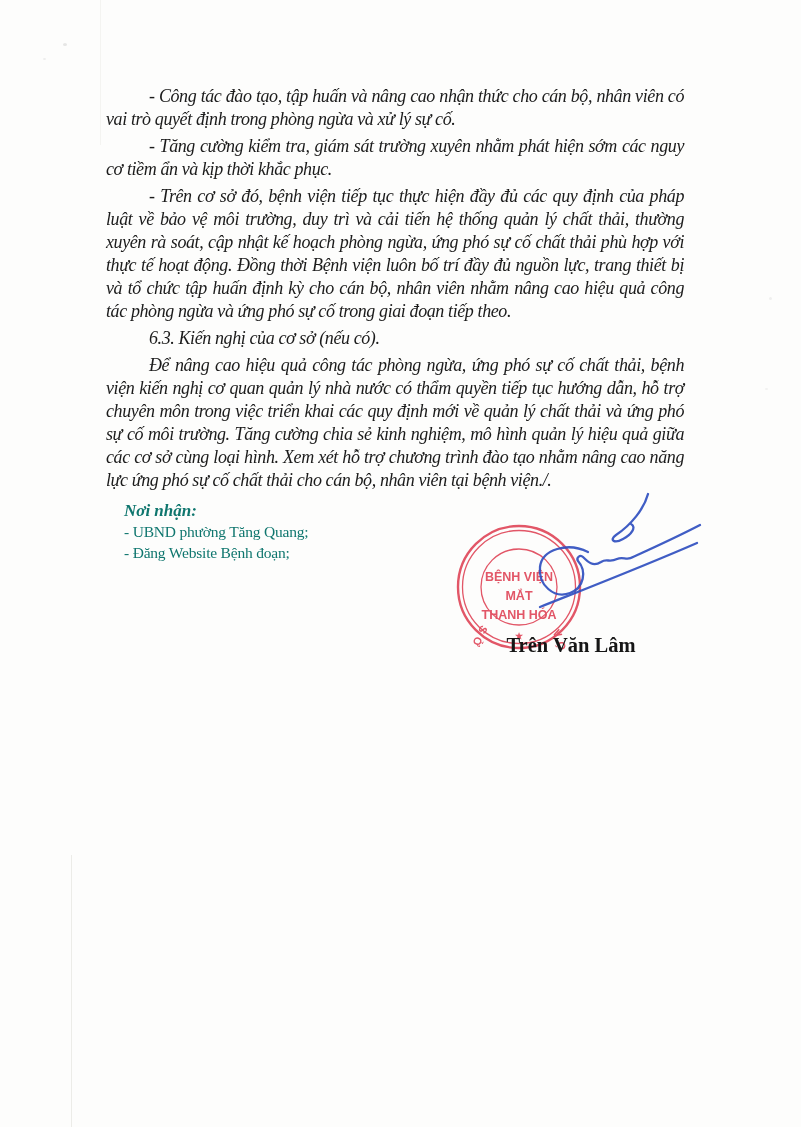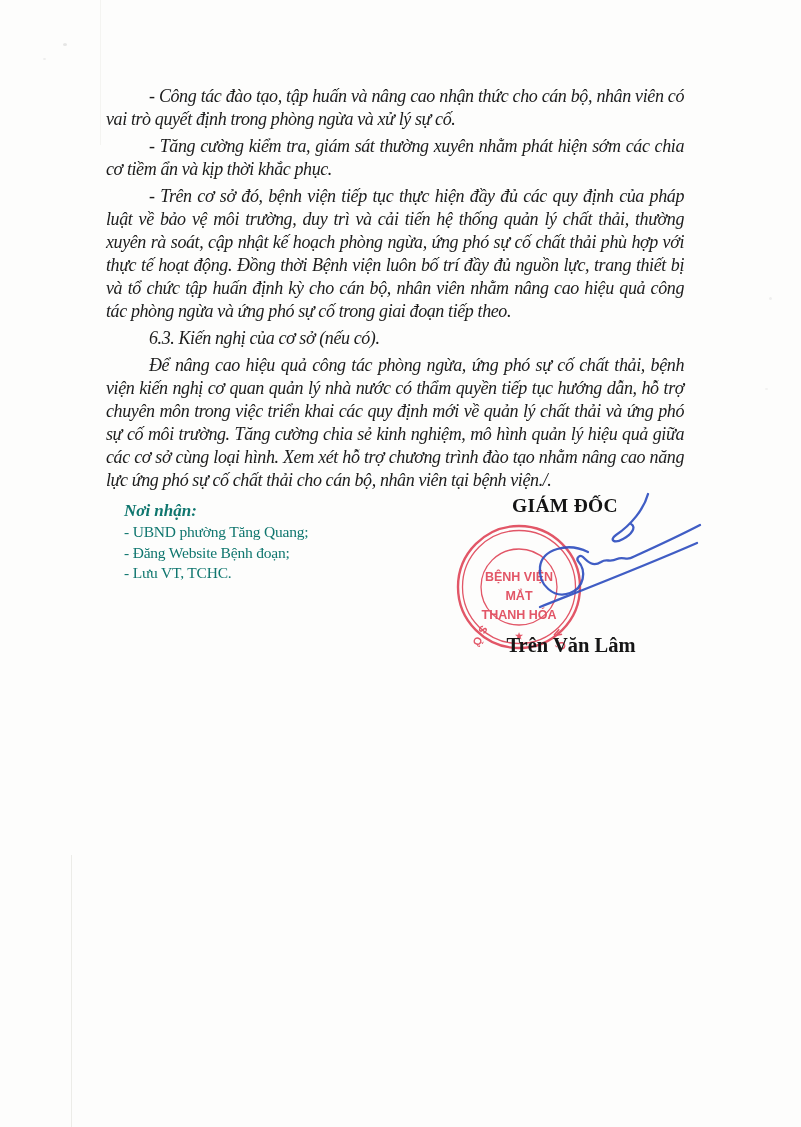--- a/index.html
+++ b/index.html
@@ -87,34 +87,32 @@
 
   <div class="speck speck1"></div>
   <div class="speck speck2"></div>
   <div class="speck speck3"></div>
   <div class="speck speck4"></div>
   <div class="scanline-left"></div>
   <div class="scanline-top"></div>
 
   <div class="body-text">
     <p>- Công tác đào tạo, tập huấn và nâng cao nhận thức cho cán bộ, nhân viên có vai trò quyết định trong phòng ngừa và xử lý sự cố.</p>
-    <p>- Tăng cường kiểm tra, giám sát thường xuyên nhằm phát hiện sớm các chia cơ tiềm ẩn và kịp thời khắc phục.</p>
+    <p>- Tăng cường kiểm tra, giám sát trường xuyên nhằm phát hiện sớm các nguy cơ tiềm ẩn và kịp thời khắc phục.</p>
     <p>- Trên cơ sở đó, bệnh viện tiếp tục thực hiện đầy đủ các quy định của pháp luật về bảo vệ môi trường, duy trì và cải tiến hệ thống quản lý chất thải, thường xuyên rà soát, cập nhật kế hoạch phòng ngừa, ứng phó sự cố chất thải phù hợp với thực tế hoạt động. Đồng thời Bệnh viện luôn bố trí đầy đủ nguồn lực, trang thiết bị và tổ chức tập huấn định kỳ cho cán bộ, nhân viên nhằm nâng cao hiệu quả công tác phòng ngừa và ứng phó sự cố trong giai đoạn tiếp theo.</p>
     <p>6.3. Kiến nghị của cơ sở (nếu có).</p>
     <p>Để nâng cao hiệu quả công tác phòng ngừa, ứng phó sự cố chất thải, bệnh viện kiến nghị cơ quan quản lý nhà nước có thẩm quyền tiếp tục hướng dẫn, hỗ trợ chuyên môn trong việc triển khai các quy định mới về quản lý chất thải và ứng phó sự cố môi trường. Tăng cường chia sẻ kinh nghiệm, mô hình quản lý hiệu quả giữa các cơ sở cùng loại hình. Xem xét hỗ trợ chương trình đào tạo nhằm nâng cao năng lực ứng phó sự cố chất thải cho cán bộ, nhân viên tại bệnh viện./.</p>
   </div>
 
   <div class="recipients">
     <div class="recipients-heading">Nơi nhận:</div>
     <div class="recipient-item">- UBND phường Tăng Quang;</div>
     <div class="recipient-item">- Đăng Website Bệnh đoạn;</div>
-    <div class="recipient-item">- Lưu VT, TCHC.</div>
   </div>
 
-  <div class="director-title">GIÁM ĐỐC</div>
 
   <svg class="stamp-svg" viewBox="0 0 126 126" aria-hidden="true">
     <defs>
       <path id="ringPath" d="M 29.8,96.2 A 47,47 0 1 0 96.2,96.2" fill="none"></path>
     </defs>
     <circle cx="63" cy="63" r="61" fill="none" stroke="#e04a5c" stroke-width="2.4"></circle>
     <circle cx="63" cy="63" r="56.5" fill="none" stroke="#e04a5c" stroke-width="1.3"></circle>
     <circle cx="63" cy="63" r="38" fill="none" stroke="#e04a5c" stroke-width="1.3"></circle>
     <text font-size="11" letter-spacing="1.2">
       <textPath href="#ringPath" startOffset="6" textLength="206" lengthAdjust="spacing">SỞ Y TẾ THANH HÓA</textPath>

